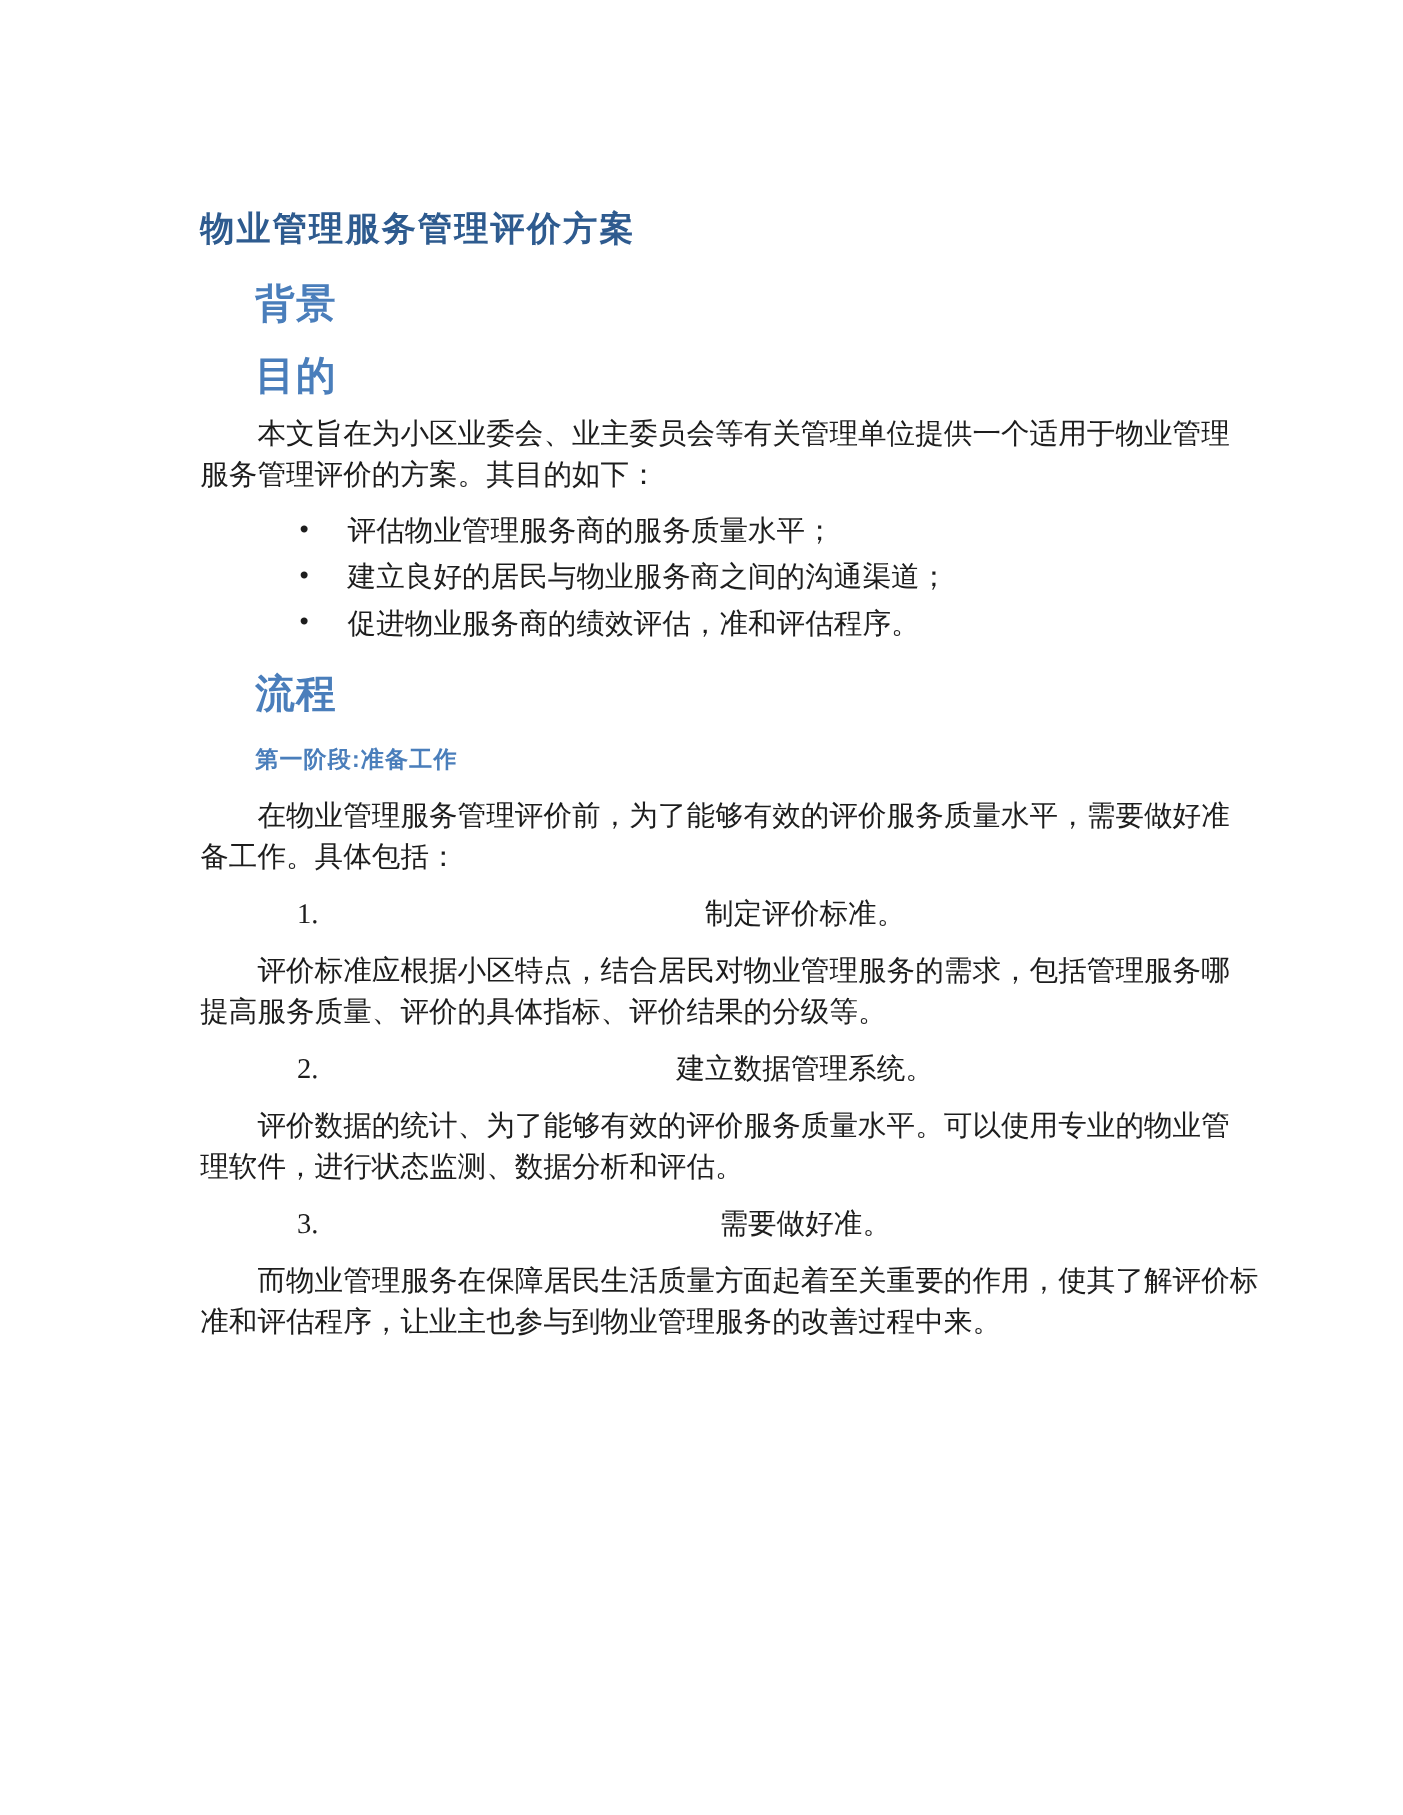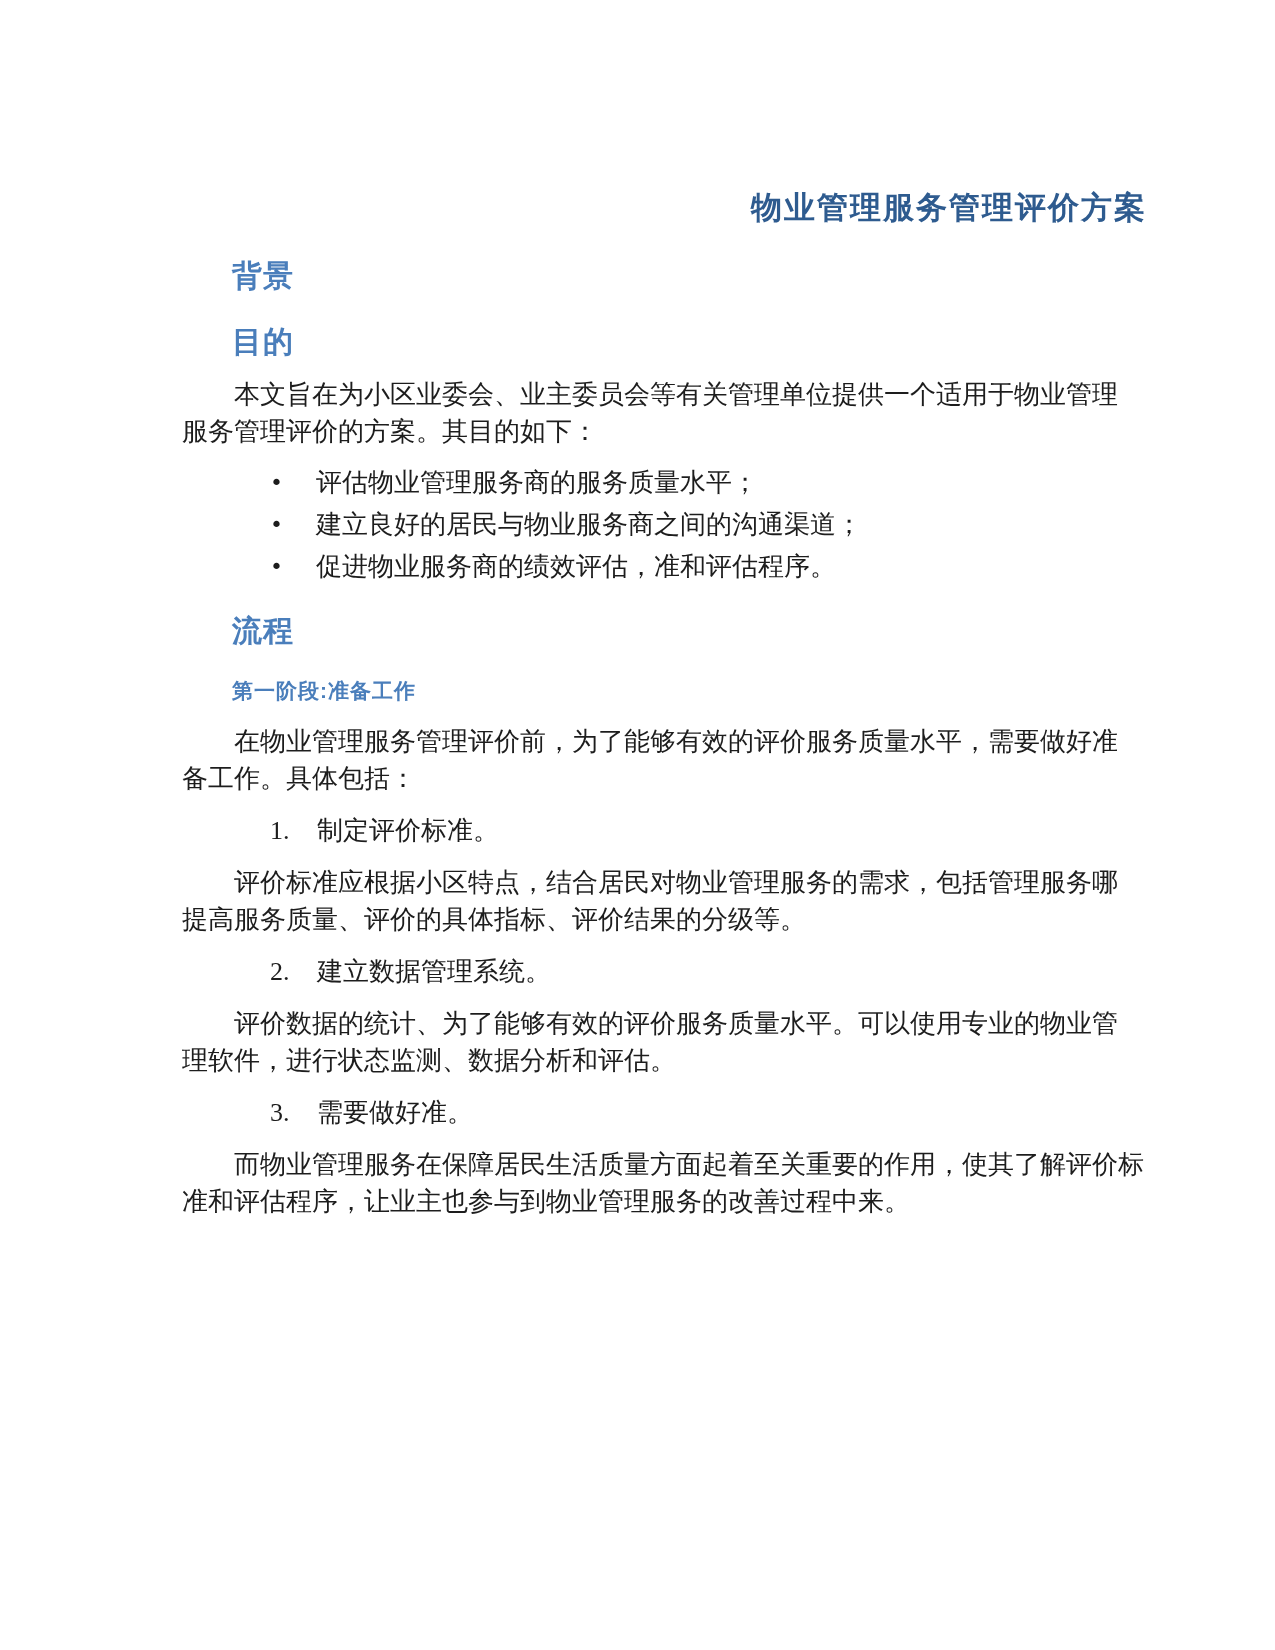--- a/index.html
+++ b/index.html
@@ -9,45 +9,45 @@
     width:1275px;height:1650px;
     padding:186px 128px 40px 182px;
     font-family:"Liberation Serif","DejaVu Serif",serif;
     font-size:26px;line-height:37px;color:#1d1d1d;
     background:#ffffff;
     overflow:hidden;
   }
   .doc-title{
     font-family:"Liberation Sans","DejaVu Sans",sans-serif;
     font-size:31px;line-height:44px;font-weight:700;
-    color:#2e5b8f;text-align:right;letter-spacing:2px;
+    color:#2e5b8f;text-align:left;letter-spacing:2px;
     margin:0 0 2px 0;
   }
   .sec-heading{
     font-family:"Liberation Sans","DejaVu Sans",sans-serif;
-    font-size:30px;line-height:40px;font-weight:700;
+    font-size:36px;line-height:40px;font-weight:700;
     color:#4a7ebb;margin:26px 0 12px 50px;letter-spacing:1px;
   }
   .sub-heading{
     font-family:"Liberation Sans","DejaVu Sans",sans-serif;
     font-size:21px;line-height:36px;font-weight:700;
     color:#4a7ebb;margin:22px 0 12px 50px;letter-spacing:1px;
   }
   .body-p{
     margin:14px 0;
     text-indent:2em;
     white-space:pre-line;
   }
   .bullet-list{margin:6px 0 10px 0;}
   .bullet-row{display:flex;padding-left:88px;margin:5px 0;align-items:flex-start;}
   .bullet-mark{width:46px;flex:0 0 46px;font-family:"DejaVu Sans",sans-serif;font-size:22px;line-height:37px;}
   .bullet-text{flex:1;}
   .step-row{display:flex;padding-left:88px;margin:15px 0;align-items:flex-start;}
   .step-num{width:47px;flex:0 0 47px;}
-  .step-title{flex:1;}
+  .step-title{flex:1;text-align:center;}
 </style>
 </head>
 <body>
 
 <div class="page">
 
   <div class="doc-title">物业管理服务管理评价方案</div>
 
   <div class="sec-heading">背景</div>
 

